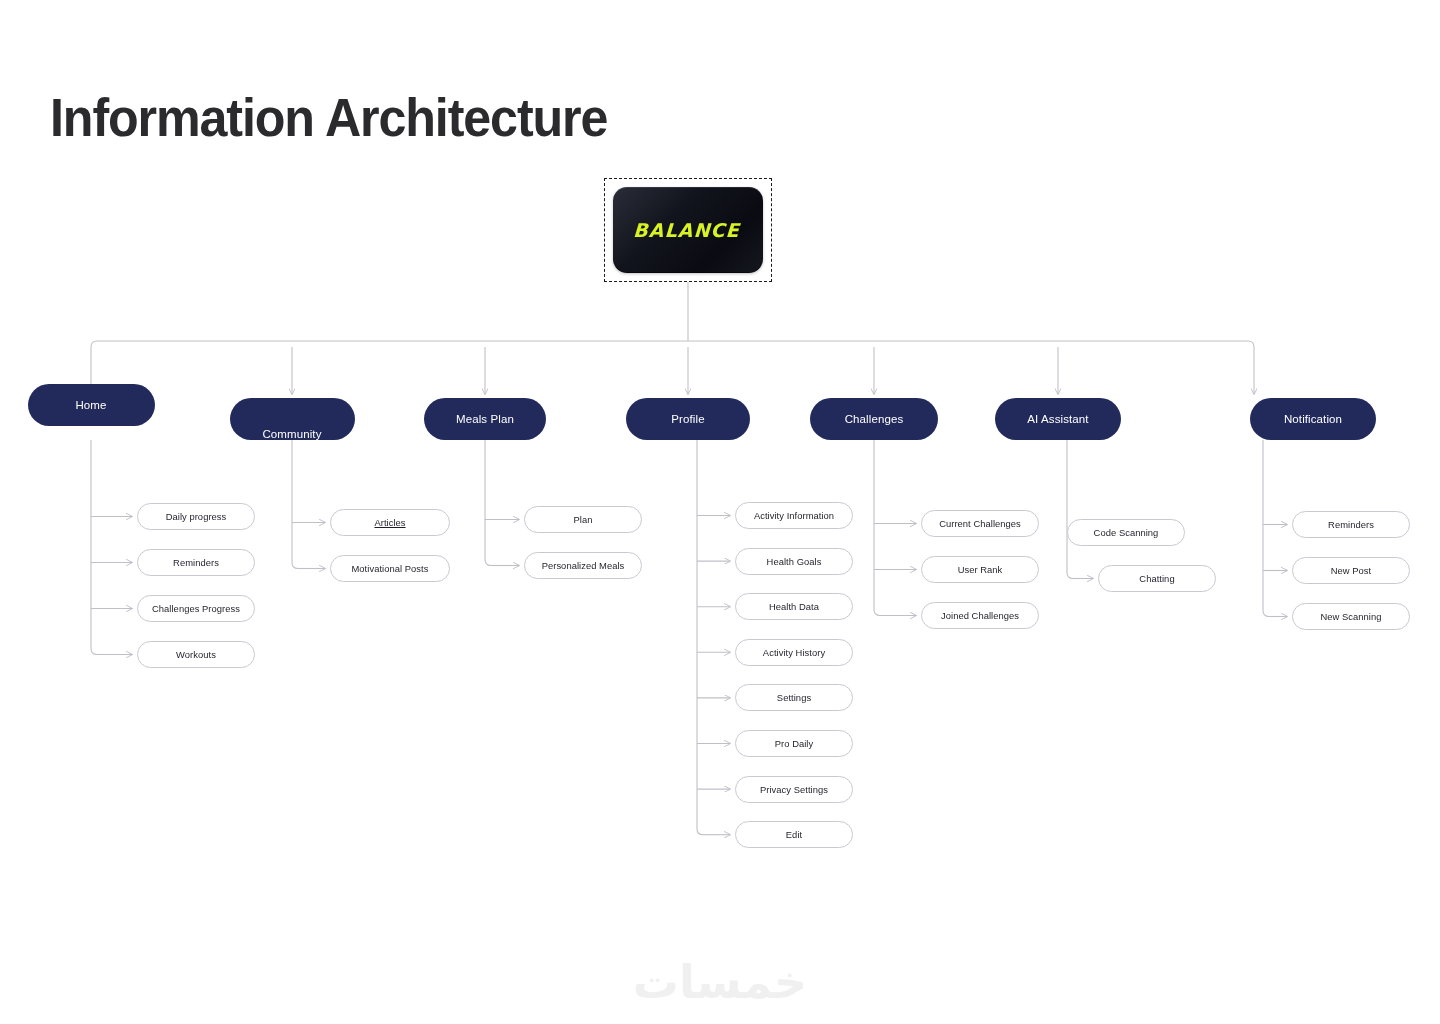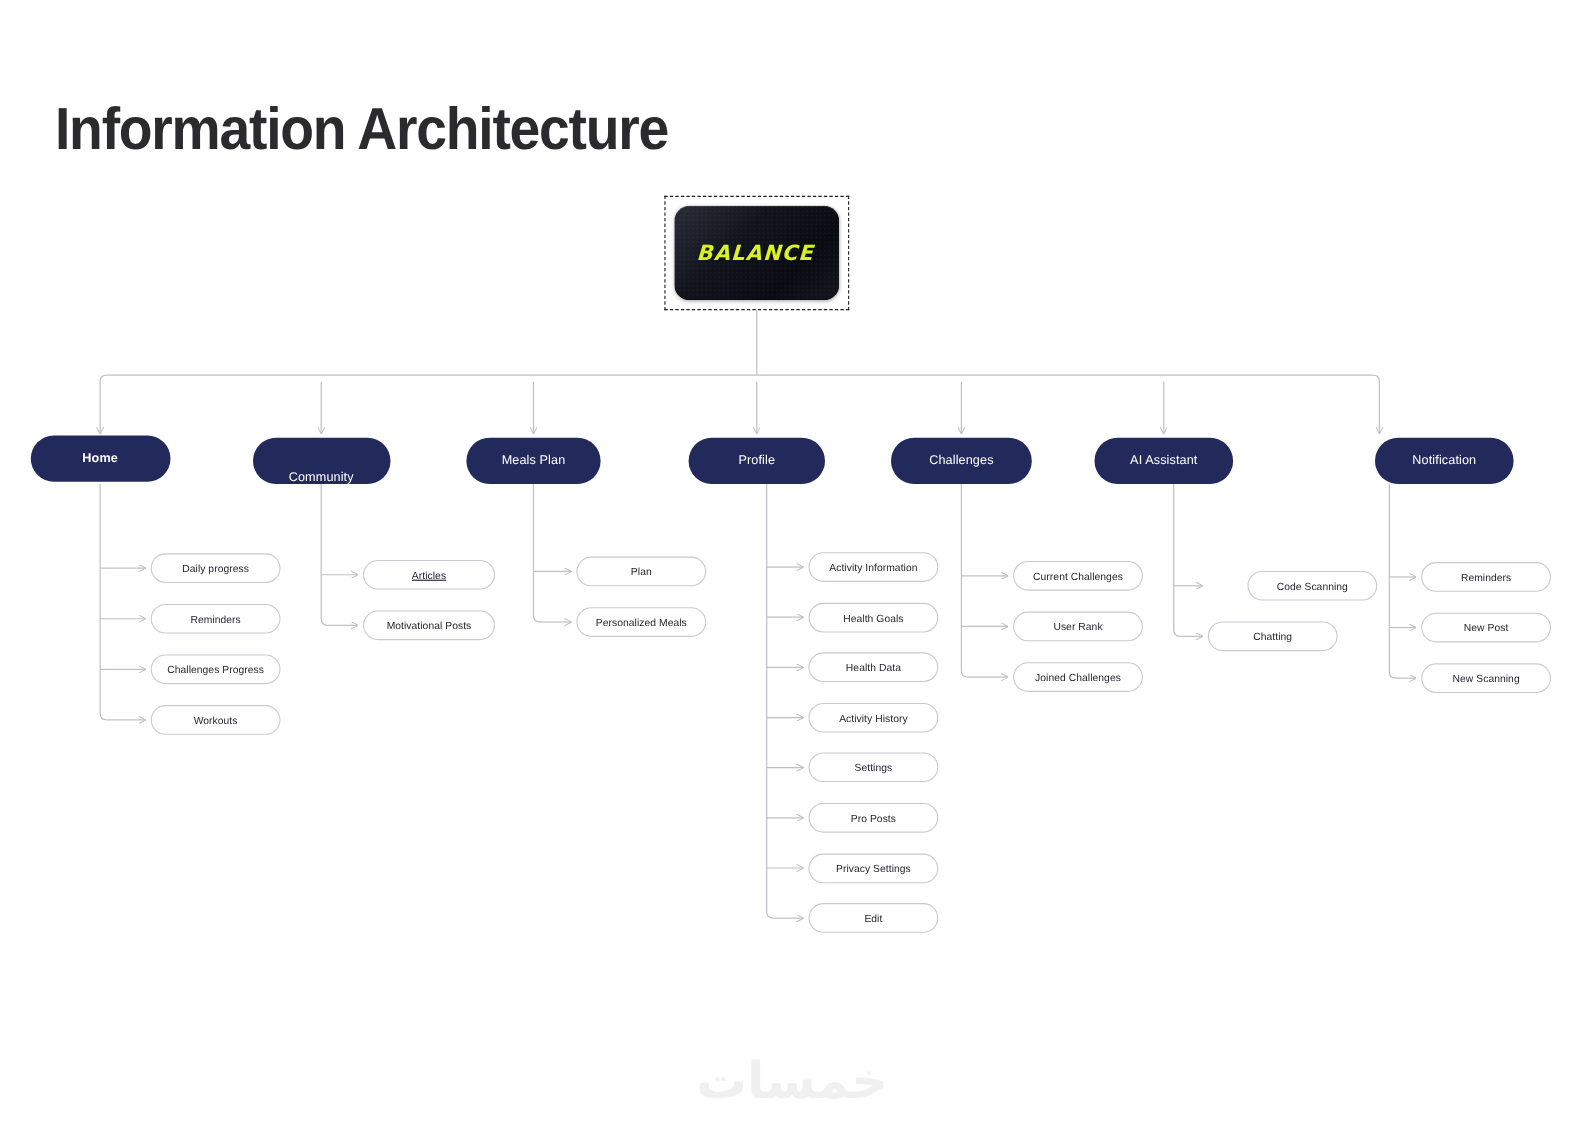--- a/index.html
+++ b/index.html
@@ -189,21 +189,21 @@
       </g>
   </svg>
 
   <div id="root-node">
     <div id="root-logo-box">
       <span id="root-logo-text">BALANCE</span>
     </div>
   </div>
 
   <div id="nodes-layer">
-      <div class="l1-node" style="left: 27.5px; top: 396px; width: 127px; font-weight: bold;">
+      <div class="l1-node" style="left: 27.5px; top: 384px; width: 127px;">
         <span>Home</span>
       </div>
       <div class="l2-node" style="left: 137px; top: 503px; width: 118px;">
         <span>Daily progress</span>
       </div>
       <div class="l2-node" style="left: 137px; top: 549px; width: 118px;">
         <span>Reminders</span>
       </div>
       <div class="l2-node" style="left: 137px; top: 595px; width: 118px;">
         <span>Challenges Progress</span>
@@ -241,21 +241,21 @@
       <div class="l2-node" style="left: 735px; top: 593.2px; width: 118px;">
         <span>Health Data</span>
       </div>
       <div class="l2-node" style="left: 735px; top: 638.8px; width: 118px;">
         <span>Activity History</span>
       </div>
       <div class="l2-node" style="left: 735px; top: 684.4px; width: 118px;">
         <span>Settings</span>
       </div>
       <div class="l2-node" style="left: 735px; top: 730px; width: 118px;">
-        <span>Pro Posts</span>
+        <span>Pro Daily</span>
       </div>
       <div class="l2-node" style="left: 735px; top: 775.6px; width: 118px;">
         <span>Privacy Settings</span>
       </div>
       <div class="l2-node" style="left: 735px; top: 821.2px; width: 118px;">
         <span>Edit</span>
       </div>
       <div class="l1-node" style="left: 810px; top: 398px; width: 128px;">
         <span>Challenges</span>
       </div>
@@ -264,21 +264,21 @@
       </div>
       <div class="l2-node" style="left: 921px; top: 556px; width: 118px;">
         <span>User Rank</span>
       </div>
       <div class="l2-node" style="left: 921px; top: 602px; width: 118px;">
         <span>Joined Challenges</span>
       </div>
       <div class="l1-node" style="left: 995px; top: 398px; width: 126px;">
         <span>AI Assistant</span>
       </div>
-      <div class="l2-node" style="left: 1134px; top: 519px; width: 118px;">
+      <div class="l2-node" style="left: 1067px; top: 519px; width: 118px;">
         <span>Code Scanning</span>
       </div>
       <div class="l2-node" style="left: 1098px; top: 565px; width: 118px;">
         <span>Chatting</span>
       </div>
       <div class="l1-node" style="left: 1250px; top: 398px; width: 126px;">
         <span>Notification</span>
       </div>
       <div class="l2-node" style="left: 1292px; top: 511px; width: 118px;">
         <span>Reminders</span>

